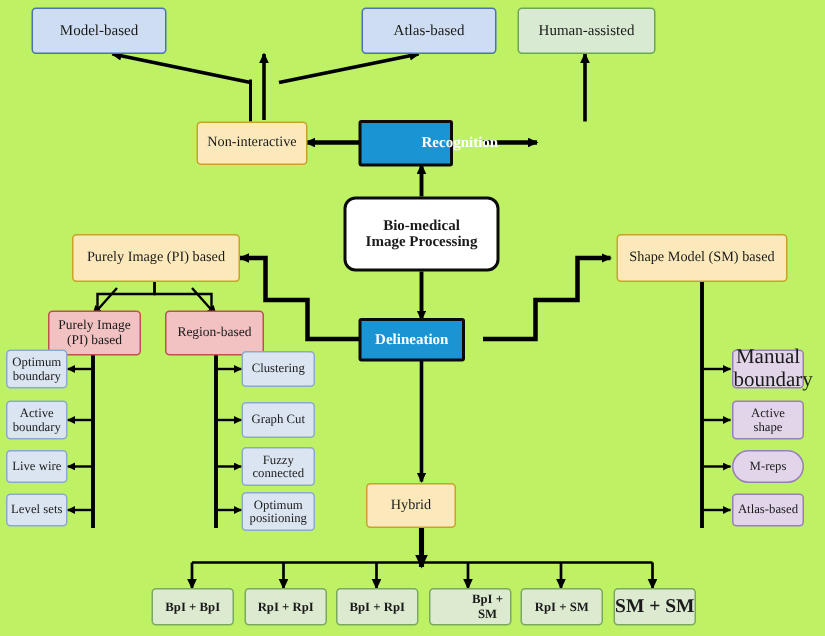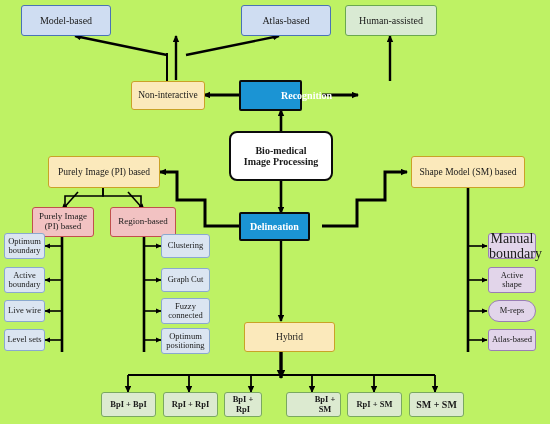--- a/index.html
+++ b/index.html
@@ -266,36 +266,36 @@
       <span style="display:block">shape</span>
     </span>
   </div>
   <div class="node n-purple" style="left:488px; top:300px; width:48px; height:22px; font-size:8.5px;border-radius:11px;">
     <span>M-reps</span>
   </div>
   <div class="node n-purple" style="left:488px; top:329px; width:48px; height:22px; font-size:8.5px;">
     <span>Atlas-based</span>
   </div>
 
-  <div class="node n-tan" style="left:244px; top:322px; width:91px; height:30px; font-size:9.5px;">
+  <div class="node n-tan" style="left:244px; top:322px; width:60px; height:30px; font-size:9.5px;">
     <span>Hybrid</span>
   </div>
 
   <div class="node n-green2" style="left:101px; top:392px; width:55px; height:25px; font-size:8.5px;">
     <span>BpI + BpI</span>
   </div>
   <div class="node n-green2" style="left:163px; top:392px; width:55px; height:25px; font-size:8.5px;">
     <span>RpI + RpI</span>
   </div>
-  <div class="node n-green2" style="left:224px; top:392px; width:38px; height:25px; font-size:8.5px;">
+  <div class="node n-green2" style="left:224px; top:392px; width:55px; height:25px; font-size:8.5px;">
     <span>BpI + RpI</span>
   </div>
   <div class="node n-green2" style="left:286px; top:392px; width:55px; height:25px; font-size:8.5px;padding-left:23px;">
     <span>BpI + SM</span>
   </div>
   <div class="node n-green2" style="left:347px; top:392px; width:55px; height:25px; font-size:8.5px;">
     <span>RpI + SM</span>
   </div>
-  <div class="node n-green2" style="left:409px; top:392px; width:55px; height:25px; font-size:10px;">
+  <div class="node n-green2" style="left:409px; top:392px; width:55px; height:25px; font-size:13px;">
     <span>SM + SM</span>
   </div>
 
 </div>
 
 </body></html>

